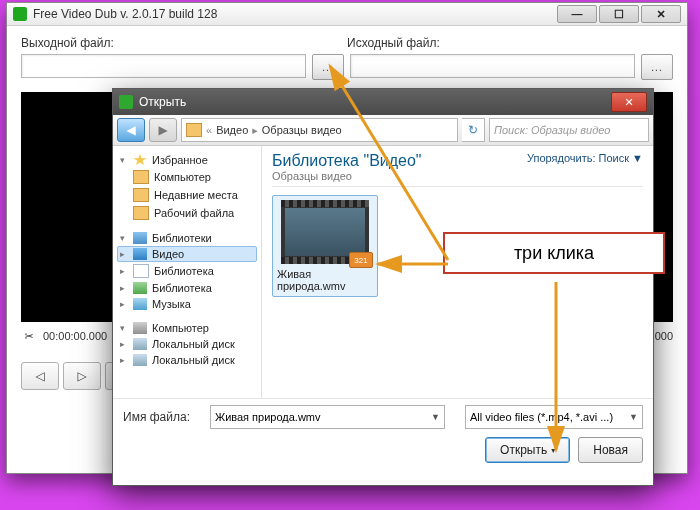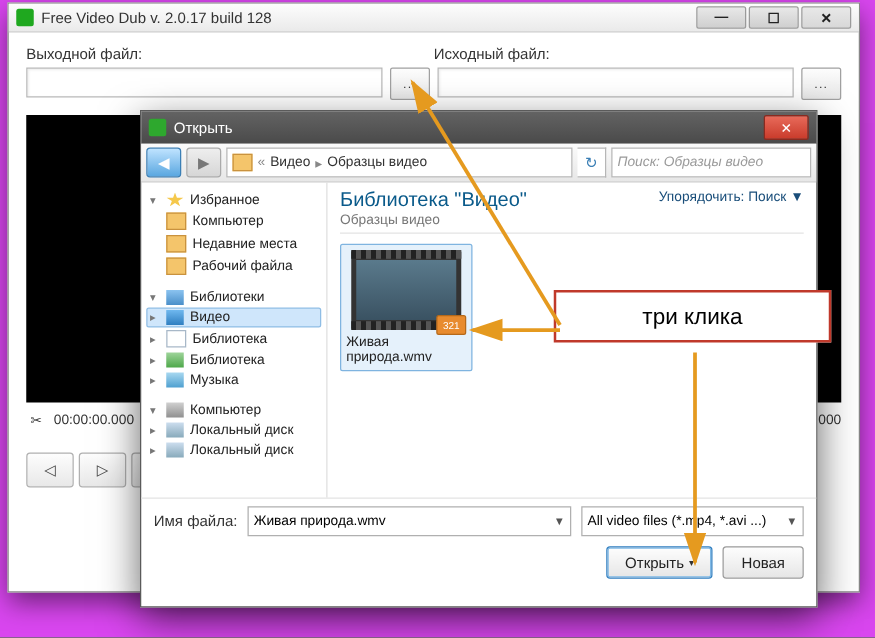--- a/index.html
+++ b/index.html
@@ -66,21 +66,21 @@
 .lib-sort{color:#1a4e7a;font-size:11px}
 .file{width:96px;text-align:left;font-size:11px;color:#222}
 .file .thumb-wrap{width:88px;height:64px;margin:0 auto;position:relative}
 .film{position:absolute;inset:0;background:#333;border-radius:2px}
 .film:before,.film:after{content:"";position:absolute;left:0;right:0;height:7px;background:repeating-linear-gradient(90deg,#222 0 4px,#555 4px 8px)}
 .film:before{top:0}.film:after{bottom:0}
 .frame{position:absolute;left:4px;right:4px;top:8px;bottom:8px;background:linear-gradient(#5a7a8c,#3a5262);display:flex;align-items:center;justify-content:center}
 .badge{position:absolute;right:-4px;bottom:-4px;width:22px;height:14px;background:#e88b2e;color:#fff;font-size:8px;display:flex;align-items:center;justify-content:center;border-radius:2px;border:1px solid #b5691a}
 .sel-box{border:1px solid #7fb4e0;background:rgba(180,214,244,.35);padding:4px;border-radius:2px;width:96px}
 .bottom{padding:6px 10px;border-top:1px solid #e4e4e4}
-.row-filename{display:flex;align-items:center;gap:8px;margin-bottom:8px}
+.row-filename{display:flex;align-items:center;gap:20px;margin-bottom:8px}
 .row-filename label{font-size:12px;color:#333;white-space:nowrap}
 .combo{flex:1;height:22px;border:1px solid #b0b0b0;background:#fff;display:flex;align-items:center;justify-content:space-between;padding:0 4px;font-size:11px}
 .combo.small{flex:none;width:168px}
 .combo .car{color:#555;font-size:9px}
 .row-btns{display:flex;justify-content:flex-end;gap:8px}
 .dbtn{height:24px;padding:0 14px;border:1px solid #9a9a9a;background:linear-gradient(#fdfdfd,#e6e6e6);border-radius:3px;font-size:12px;color:#222;display:flex;align-items:center;gap:4px}
 .dbtn.primary{border:1px solid #2f7ec0;box-shadow:0 0 0 1px #7fb9e6 inset}
 .tri-d{font-size:8px;color:#333}
 
 

